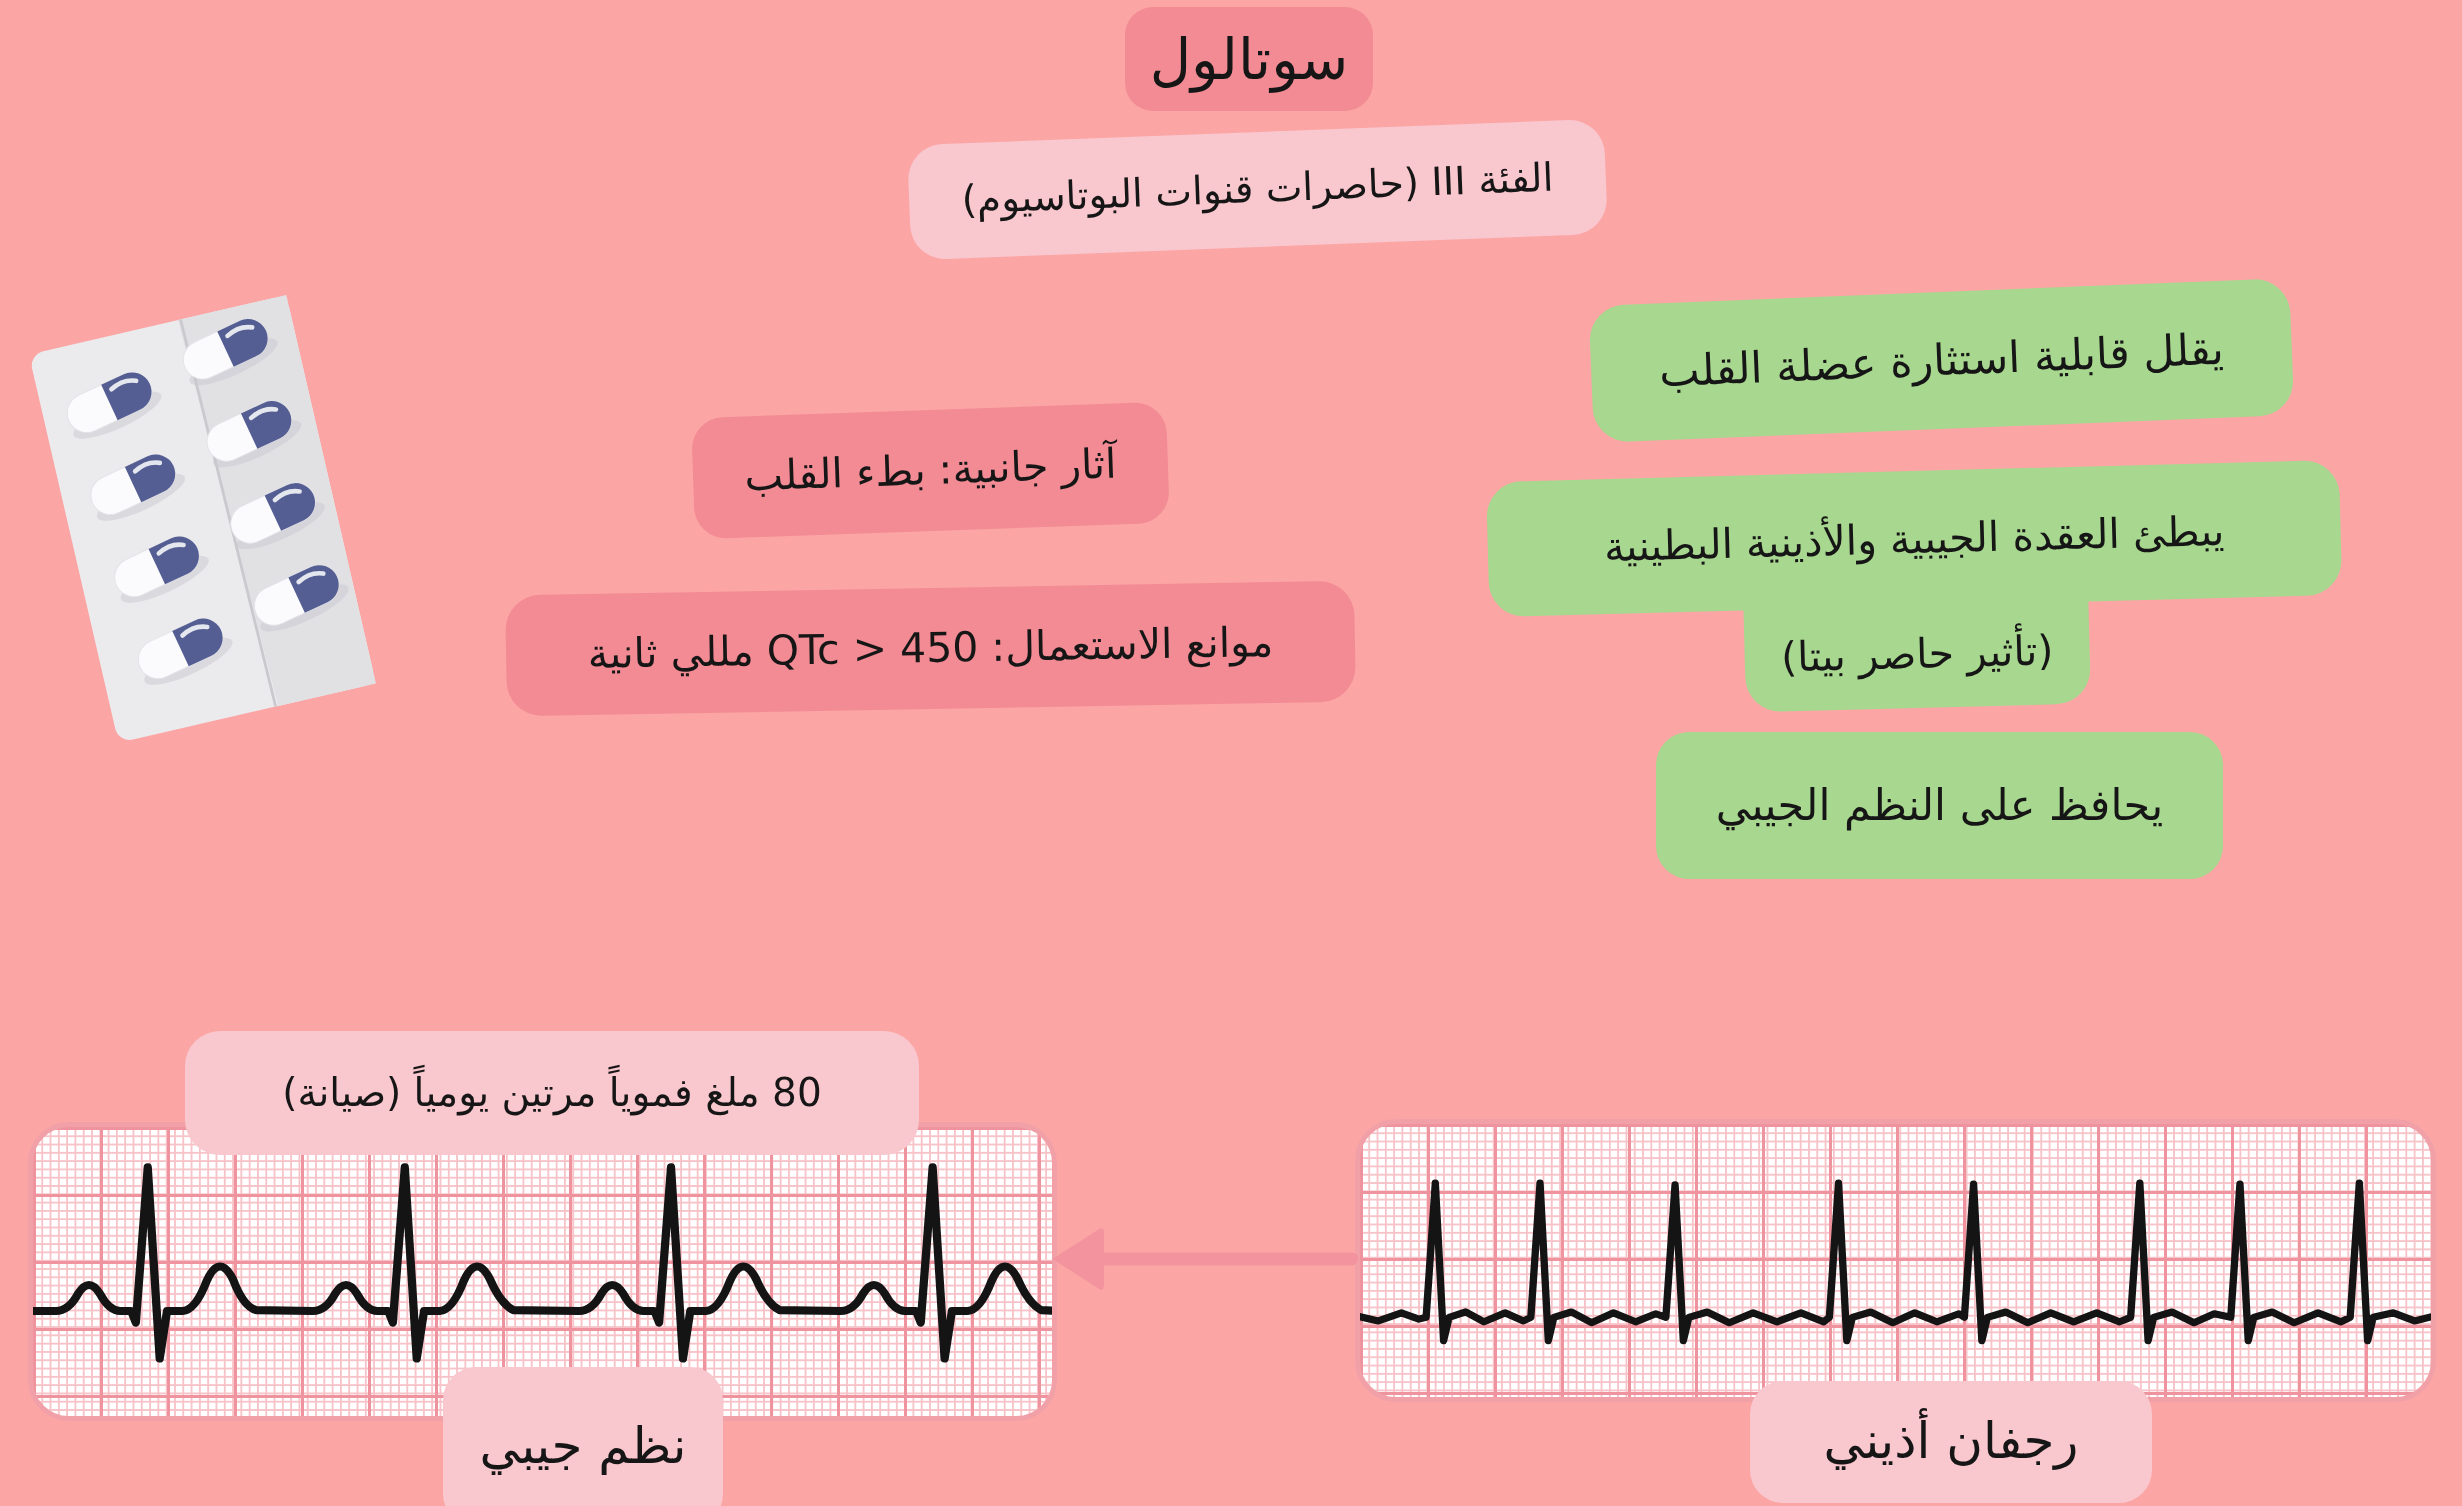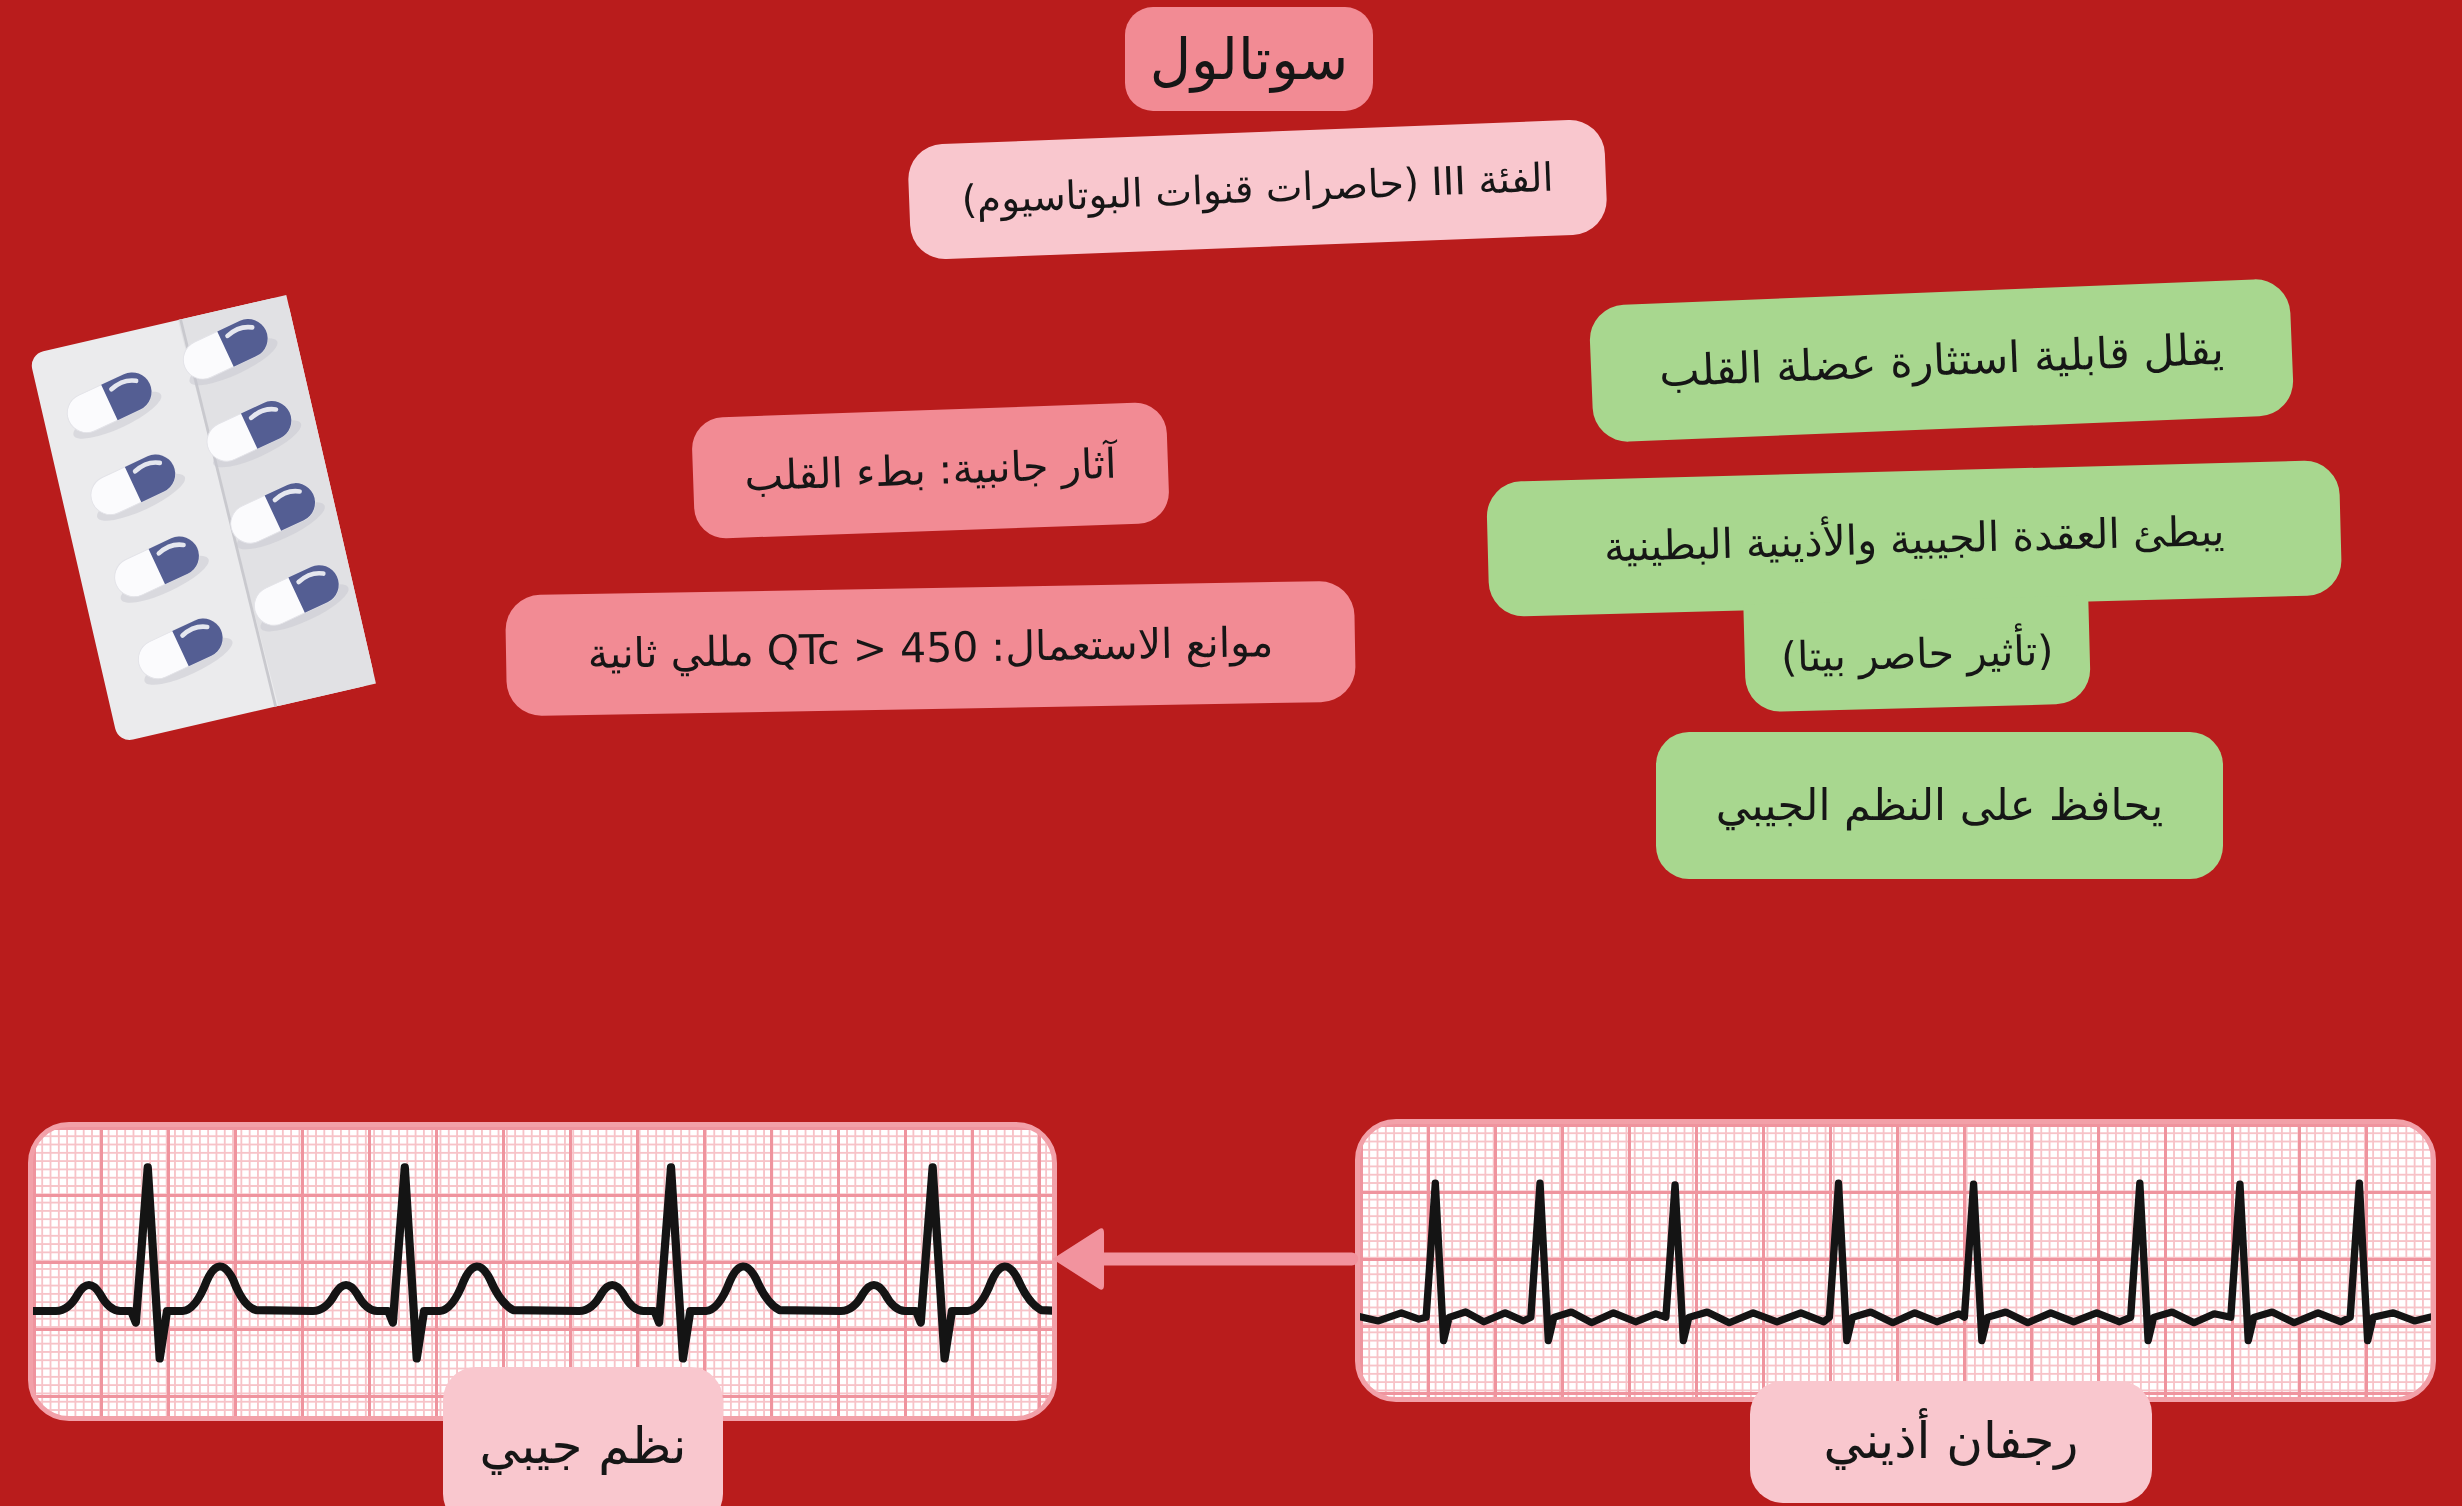--- a/index.html
+++ b/index.html
@@ -1,17 +1,17 @@
 <!DOCTYPE html>
 <html lang="ar" style="font-size:15px"><head>
 <meta charset="utf-8">
 <style>
   html,body{margin:0;padding:0;background:#ffffff;}
   #canvas{
-    position:relative;width:2462px;height:1507px;background:#b91c1c;overflow:hidden;
+    position:relative;width:2462px;height:1507px;background:#fca5a5;overflow:hidden;
     font-family:"DejaVu Sans", sans-serif;color:#161616;
   }
   .bubble{
     position:absolute;display:flex;align-items:center;justify-content:center;
     direction:rtl;text-align:center;white-space:nowrap;
     border-radius:35px;padding:0 24px;box-sizing:border-box;
     line-height:1.15;color:#161616;
   }
   .salmon{background:#F28B94;}
   .pink{background:#F9C7CE;}
@@ -165,20 +165,23 @@
         L 880 205 Q 894 205 904 186 Q 916 166 928 186 Q 938 205 950 205 L 962 205 L 967 218 L 980 45 L 993 258 L 1001 205 L 1018 205 Q 1032 204 1044 172 Q 1058 140 1073 170 Q 1084 196 1098 204
         L 1118 205"></path>
     </svg>
   </div>
 
   <svg style="position:absolute;left:1044px;top:1224px;" width="319" height="70" viewBox="0 0 344 76">
     <rect x="48" y="31" width="292" height="14" rx="7" fill="#F2939E"></rect>
     <path d="M 8 38 L 58 6 Q 64 2 64 10 L 64 66 Q 64 74 58 70 Z" fill="#F2939E"></path>
   </svg>
 
+  <div class="bubble pink" style="left:185px;top:1031px;min-width:734px;height:124px;font-size:39px;z-index:5;">
+    <span>80 ملغ فموياً مرتين يومياً (صيانة)</span>
+  </div>
 
   <div class="bubble pink" style="left:443px;top:1367px;min-width:280px;height:160px;font-size:50px;z-index:5;border-radius:33px;">
     <span>نظم جيبي</span>
   </div>
 
   <div class="bubble pink" style="left:1750px;top:1381px;min-width:402px;height:122px;font-size:50px;z-index:5;border-radius:33px;justify-content:center;">
     <span>رجفان أذيني</span>
   </div>
 
 </div>

